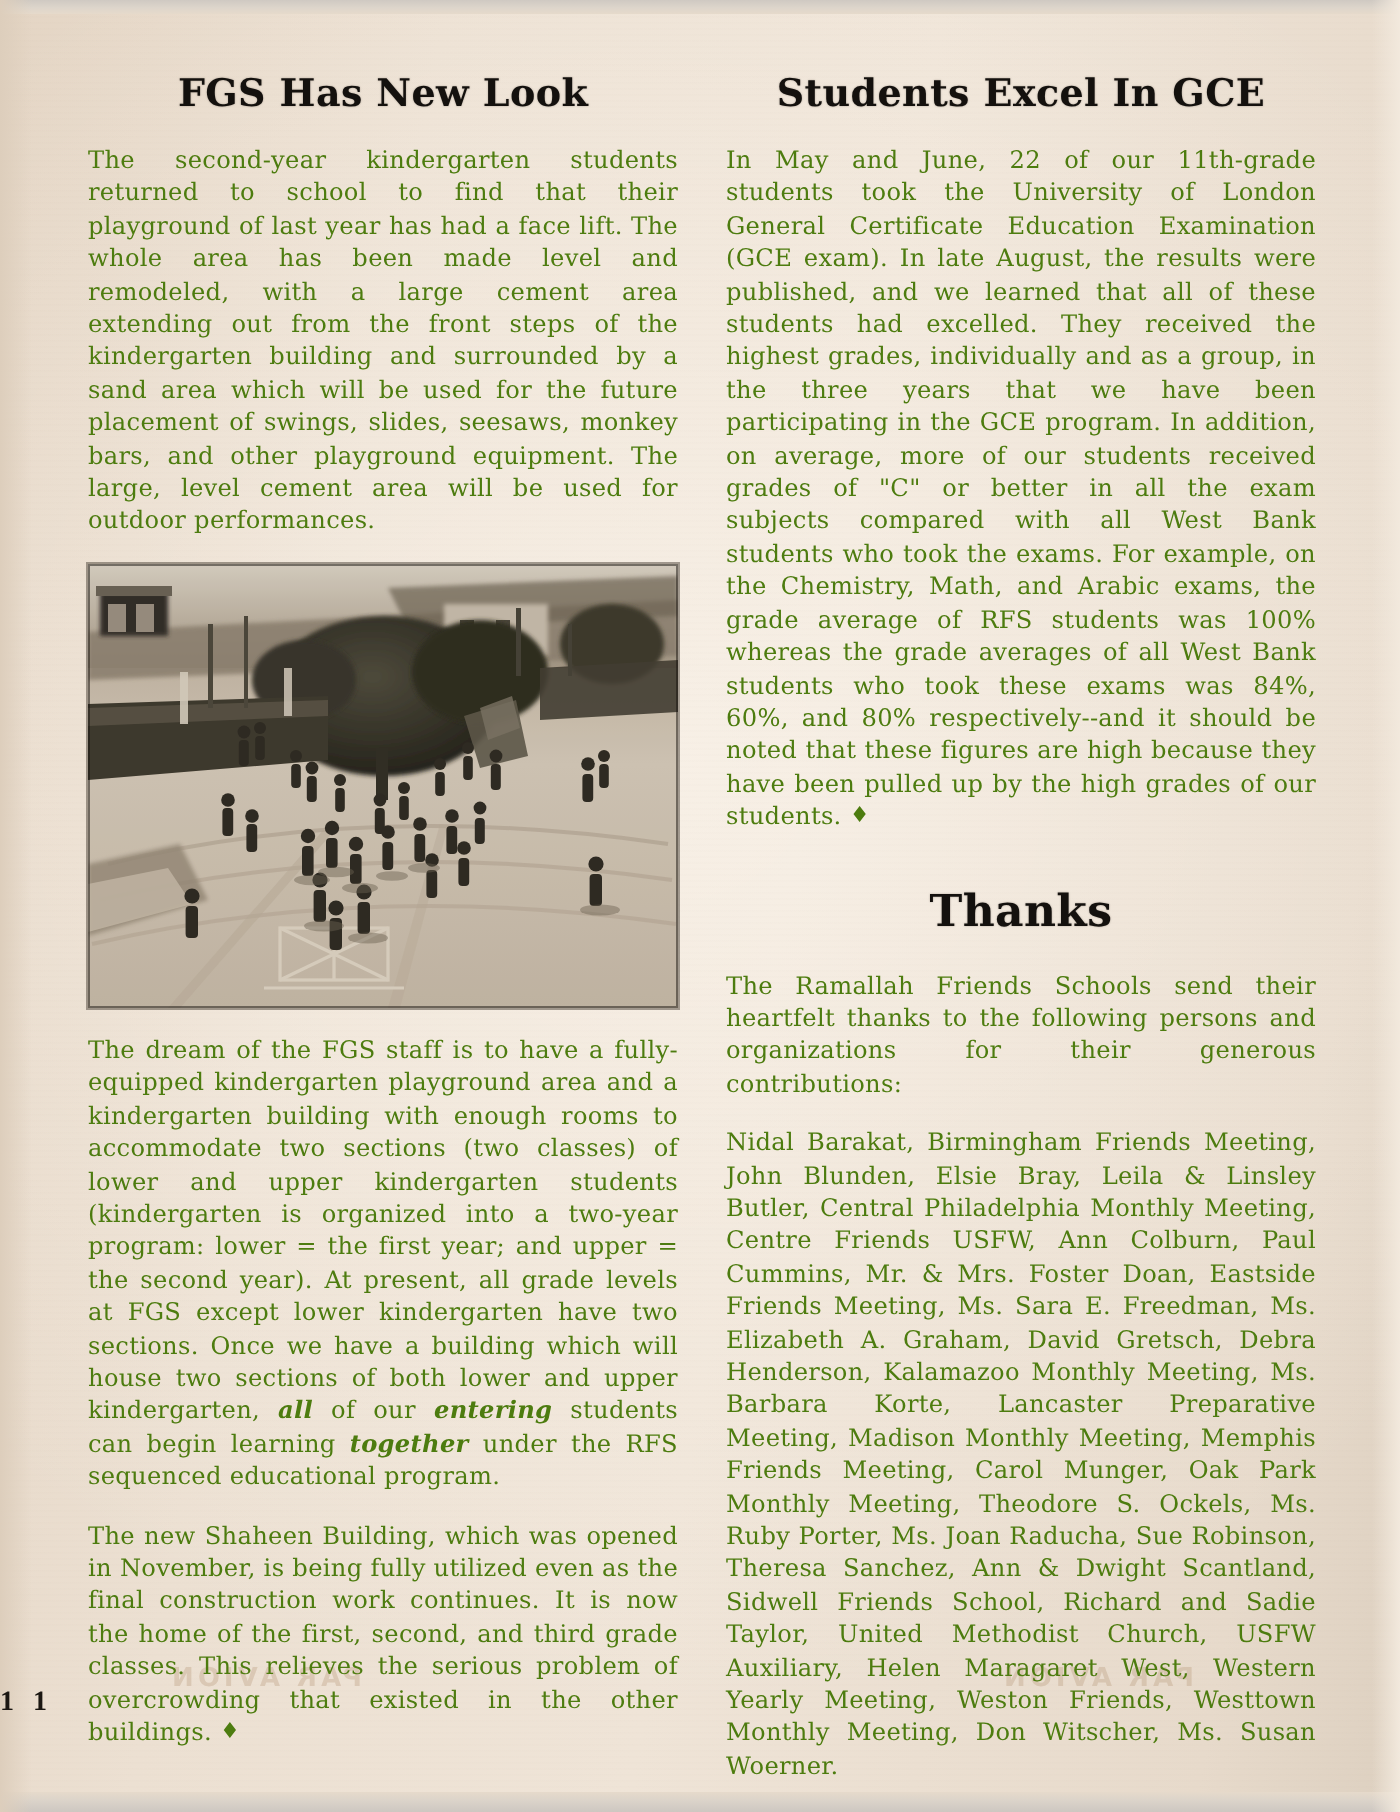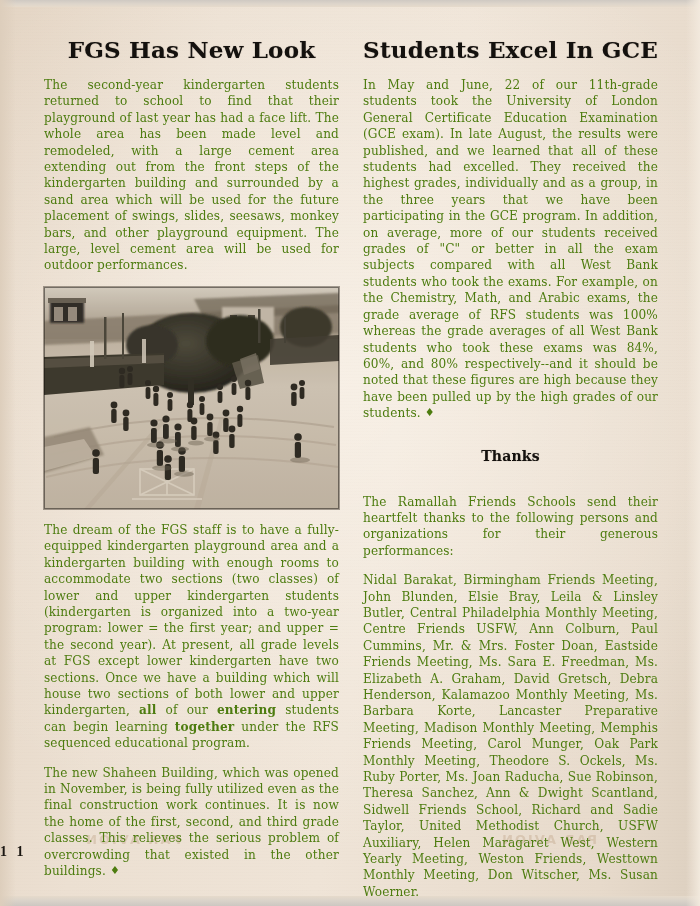--- a/index.html
+++ b/index.html
@@ -86,42 +86,42 @@
   }
   .col {
     width: 295px;
     position: relative;
   }
 
   h1.headline {
     margin: 0 0 14px 0;
     font-family: "DejaVu Serif", serif;
     font-weight: bold;
-    font-size: 23px;
+    font-size: 19px;
     letter-spacing: 0.2px;
     text-align: center;
     color: #14110e;
     text-shadow: 0 0 1px rgba(40,30,20,0.35);
   }
   h1.headline.thanks {
-    font-size: 14px;
-    margin: 26px 0 30px 0;
+    font-size: 22px;
+    margin: 26px 0 16px 0;
   }
 
   p.body {
     margin: 0 0 13px 0;
     font-family: "DejaVu Serif", serif;
     font-size: 12.1px;
     line-height: 16.4px;
     text-align: justify;
     text-justify: inter-word;
     color: #4d7c0f;
     letter-spacing: 0.15px;
   }
-  p.body b { font-weight: bold; }
+  p.body b { font-weight: bold; font-style: italic; }
   .dingbat {
     font-size: 11px;
     vertical-align: 1px;
   }
 
   
   .photo-wrap {
     position: relative;
     width: 295px;
     height: 222px;
@@ -382,21 +382,21 @@
     </div>
 
     <div class="col">
 
       <h1 class="headline">Students Excel In GCE</h1>
 
       <p class="body"><span>In May and June, 22 of our 11th-grade students took the University of London General Certificate Education Examination (GCE exam). In late August, the results were published, and we learned that all of these students had excelled. They received the highest grades, individually and as a group, in the three years that we have been participating in the GCE program. In addition, on average, more of our students received grades of "C" or better in all the exam subjects compared with all West Bank students who took the exams. For example, on the Chemistry, Math, and Arabic exams, the grade average of RFS students was 100% whereas the grade averages of all West Bank students who took these exams was 84%, 60%, and 80% respectively--and it should be noted that these figures are high because they have been pulled up by the  high grades of our students. </span><span class="dingbat">♦</span></p>
 
       <h1 class="headline thanks">Thanks</h1>
 
-      <p class="body">The Ramallah Friends Schools send their heartfelt thanks to the following persons and organizations for their generous performances:</p>
+      <p class="body">The Ramallah Friends Schools send their heartfelt thanks to the following persons and organizations for their generous contributions:</p>
 
       <p class="body">Nidal Barakat, Birmingham Friends Meeting, John Blunden, Elsie Bray, Leila &amp; Linsley Butler, Central Philadelphia Monthly Meeting, Centre Friends USFW, Ann Colburn, Paul Cummins, Mr. &amp; Mrs. Foster Doan, Eastside Friends Meeting, Ms. Sara E. Freedman, Ms. Elizabeth A. Graham, David Gretsch, Debra Henderson, Kalamazoo Monthly Meeting, Ms. Barbara Korte, Lancaster Preparative Meeting, Madison Monthly Meeting, Memphis Friends Meeting, Carol Munger, Oak Park Monthly Meeting, Theodore S. Ockels, Ms. Ruby Porter, Ms. Joan Raducha, Sue Robinson, Theresa Sanchez, Ann &amp; Dwight Scantland, Sidwell Friends School, Richard and Sadie Taylor, United Methodist Church, USFW Auxiliary, Helen Maragaret West, Western Yearly Meeting, Weston Friends, Westtown Monthly Meeting, Don Witscher, Ms. Susan Woerner.</p>
 
     </div>
 
   </div>
 
   <div class="page-number">1 1</div>
 
 </div>

